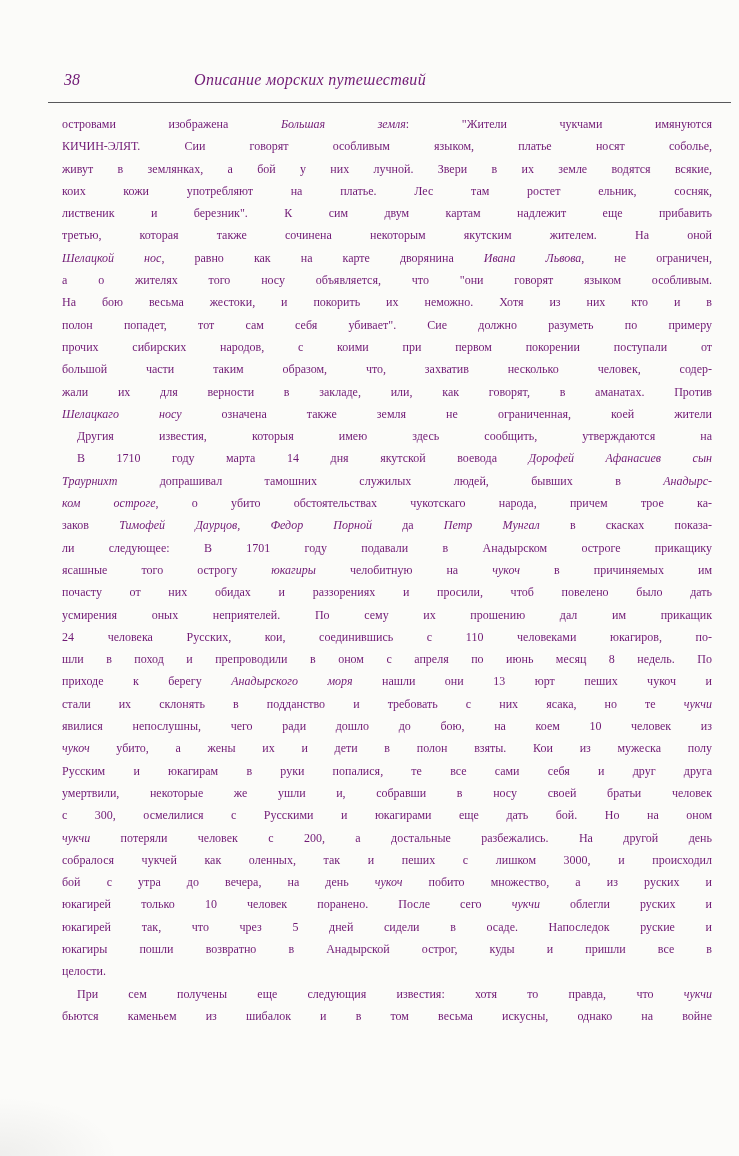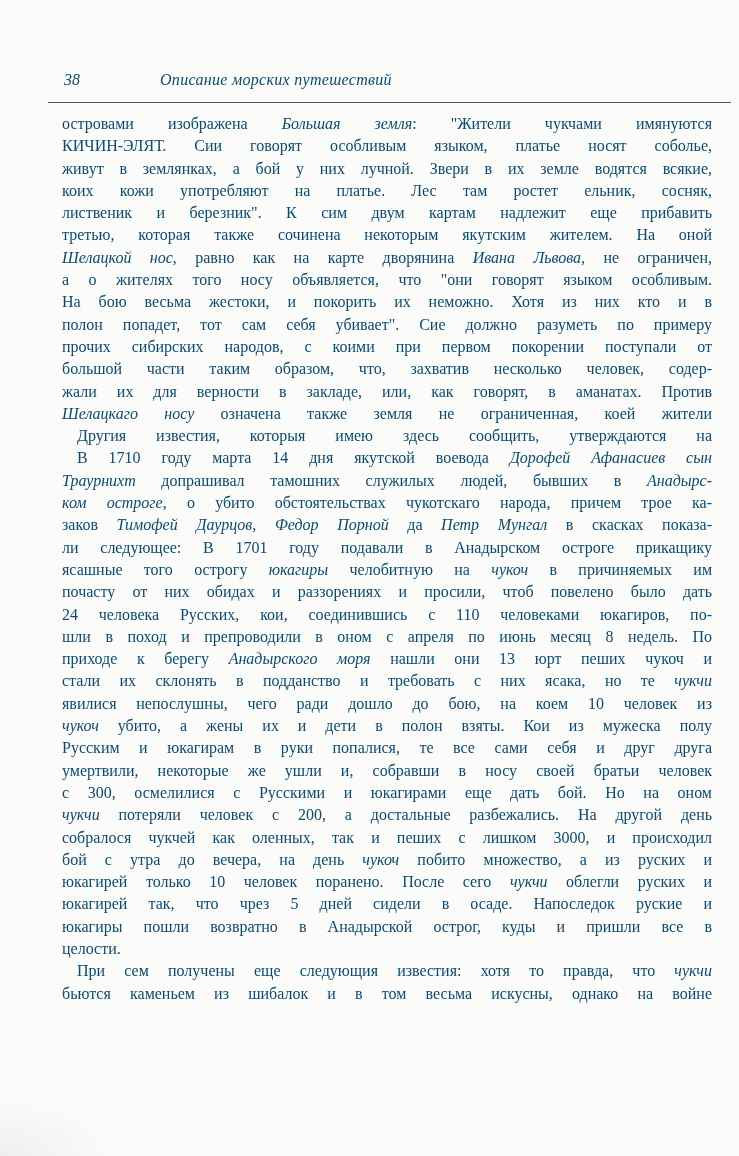--- a/index.html
+++ b/index.html
@@ -1,41 +1,41 @@
 <!DOCTYPE html>
 <html><head>
 <meta charset="utf-8">
 <style>
   html,body{margin:0;padding:0;}
   .page{
     position:relative;
     width:739px;height:1156px;
     background:#fbfbf9;
     font-family:"Liberation Serif","DejaVu Serif",serif;
-    color:#0c4a6e;
+    color:#701a75;
     overflow:hidden;
   }
   .page::after{ 
     content:"";position:absolute;left:0;bottom:0;width:120px;height:60px;
     background:radial-gradient(ellipse at 0% 100%, rgba(0,0,0,0.05), rgba(0,0,0,0) 70%);
     pointer-events:none;
   }
   .header{
     position:absolute;top:69px;left:0;width:739px;height:22px;
     font-style:italic;font-size:16px;line-height:22px;
   }
   .pagenum{position:absolute;left:64px;top:0;}
-  .running-title{position:absolute;left:160px;top:0;width:300px;text-align:left;letter-spacing:0.3px;}
+  .running-title{position:absolute;left:160px;top:0;width:300px;text-align:center;letter-spacing:0.3px;}
   .rule{
     position:absolute;top:102px;left:48px;width:683px;height:1.4px;
     background:#57575a;
   }
   .bodytext{
     position:absolute;top:113px;left:62px;width:650px;
-    font-size:16px;line-height:22.3px;
+    font-size:12px;line-height:22.3px;
   }
   .line{
     text-align:justify;
     text-align-last:justify;
     -moz-text-align-last:justify;
     height:22.3px;
   }
   .line.last{
     text-align-last:left;
     -moz-text-align-last:left;
@@ -68,20 +68,21 @@
       <div class="line"><span>жали их для верности в закладе, или, как говорят, в аманатах. Против</span></div>
       <div class="line"><span class="it">Шелацкаго носу</span><span> означена также земля не ограниченная, коей жители</span></div>
       <div class="line indent"><span>Другия известия, которыя имею здесь сообщить, утверждаются на</span></div>
       <div class="line indent"><span>В 1710 году марта 14 дня якутской воевода </span><span class="it">Дорофей Афанасиев сын</span></div>
       <div class="line"><span class="it">Траурнихт</span><span> допрашивал тамошних служилых людей, бывших в </span><span class="it">Анадырс-</span></div>
       <div class="line"><span class="it">ком остроге</span><span>, о убито обстоятельствах чукотскаго народа, причем трое ка-</span></div>
       <div class="line"><span>заков </span><span class="it">Тимофей Даурцов, Федор Порной</span><span> да </span><span class="it">Петр Мунгал</span><span> в скасках показа-</span></div>
       <div class="line"><span>ли следующее: В 1701 году подавали в Анадырском остроге прикащику</span></div>
       <div class="line"><span>ясашные того острогу </span><span class="it">юкагиры</span><span> челобитную на </span><span class="it">чукоч</span><span> в причиняемых им</span></div>
       <div class="line"><span>почасту от них обидах и раззорениях и просили, чтоб повелено было дать</span></div>
+      <div class="line"><span>усмирения оных неприятелей. По сему их прошению дал им прикащик</span></div>
       <div class="line"><span>24 человека Русских, кои, соединившись с 110 человеками юкагиров, по-</span></div>
       <div class="line"><span>шли в поход и препроводили в оном с апреля по июнь месяц 8 недель. По</span></div>
       <div class="line"><span>приходе к берегу </span><span class="it">Анадырского моря</span><span> нашли они 13 юрт пеших чукоч и</span></div>
       <div class="line"><span>стали их склонять в подданство и требовать с них ясака, но те </span><span class="it">чукчи</span></div>
       <div class="line"><span>явилися непослушны, чего ради дошло до бою, на коем 10 человек из</span></div>
       <div class="line"><span class="it">чукоч</span><span> убито, а жены их и дети в полон взяты. Кои из мужеска полу</span></div>
       <div class="line"><span>Русским и юкагирам в руки попалися, те все сами себя и друг друга</span></div>
       <div class="line"><span>умертвили, некоторые же ушли и, собравши в носу своей братьи человек</span></div>
       <div class="line"><span>с 300, осмелилися с Русскими и юкагирами еще дать бой. Но на оном</span></div>
       <div class="line"><span class="it">чукчи</span><span> потеряли человек с 200, а достальные разбежались. На другой день</span></div>

